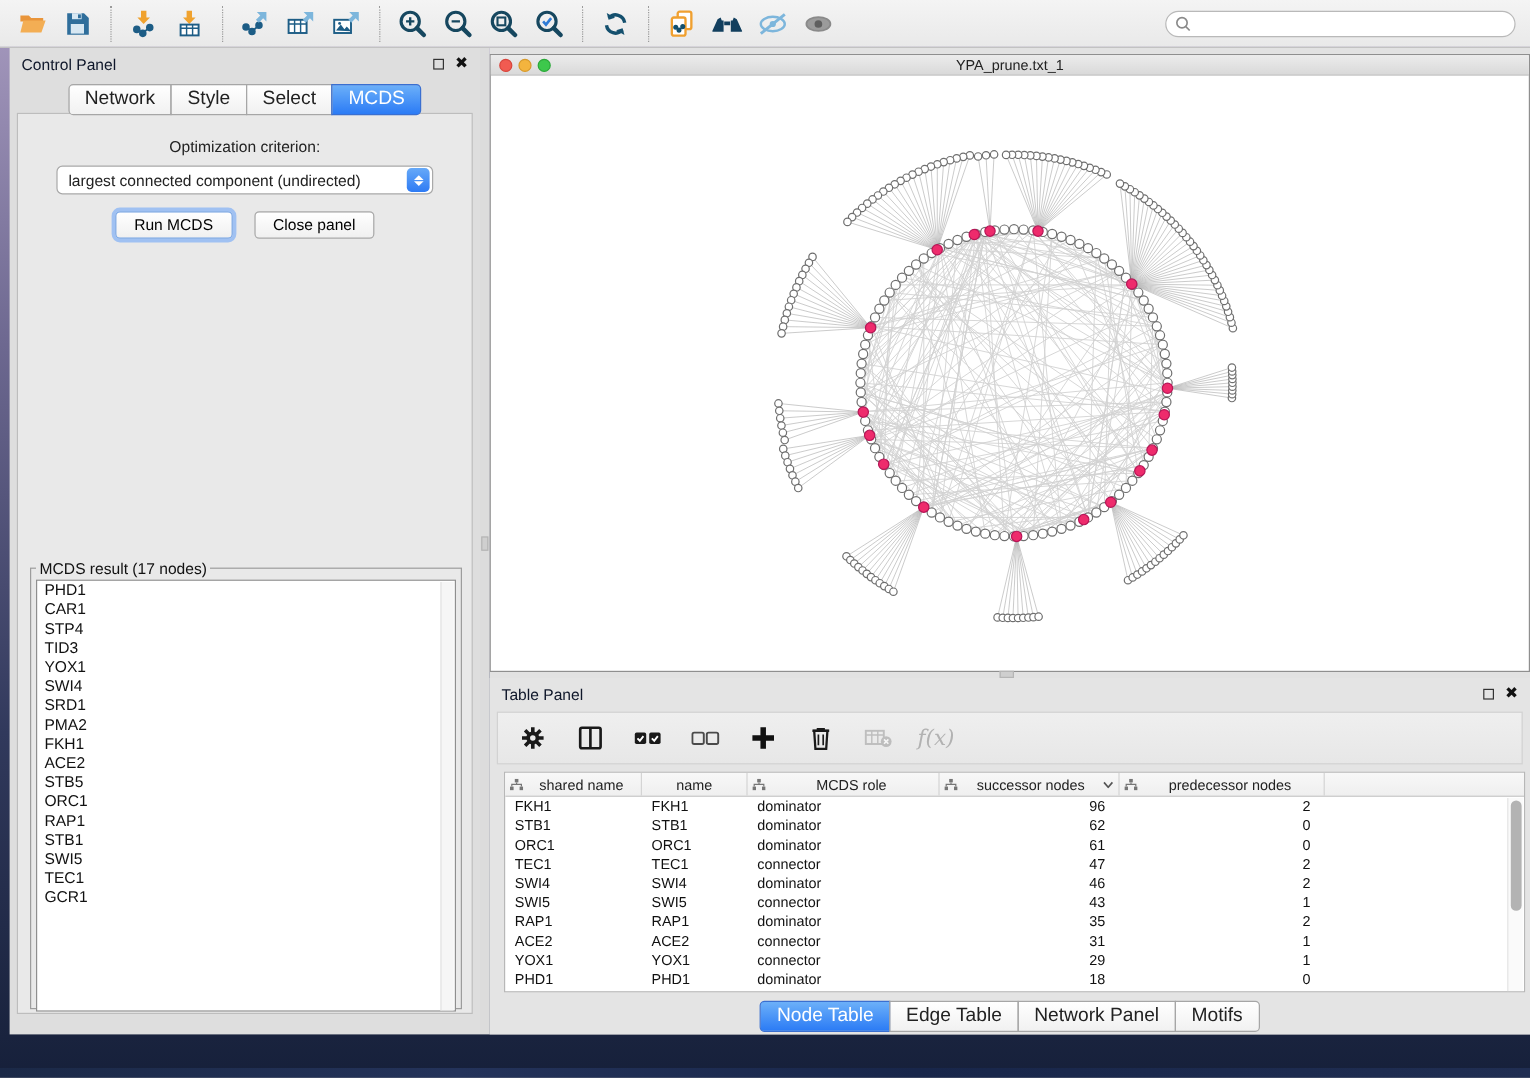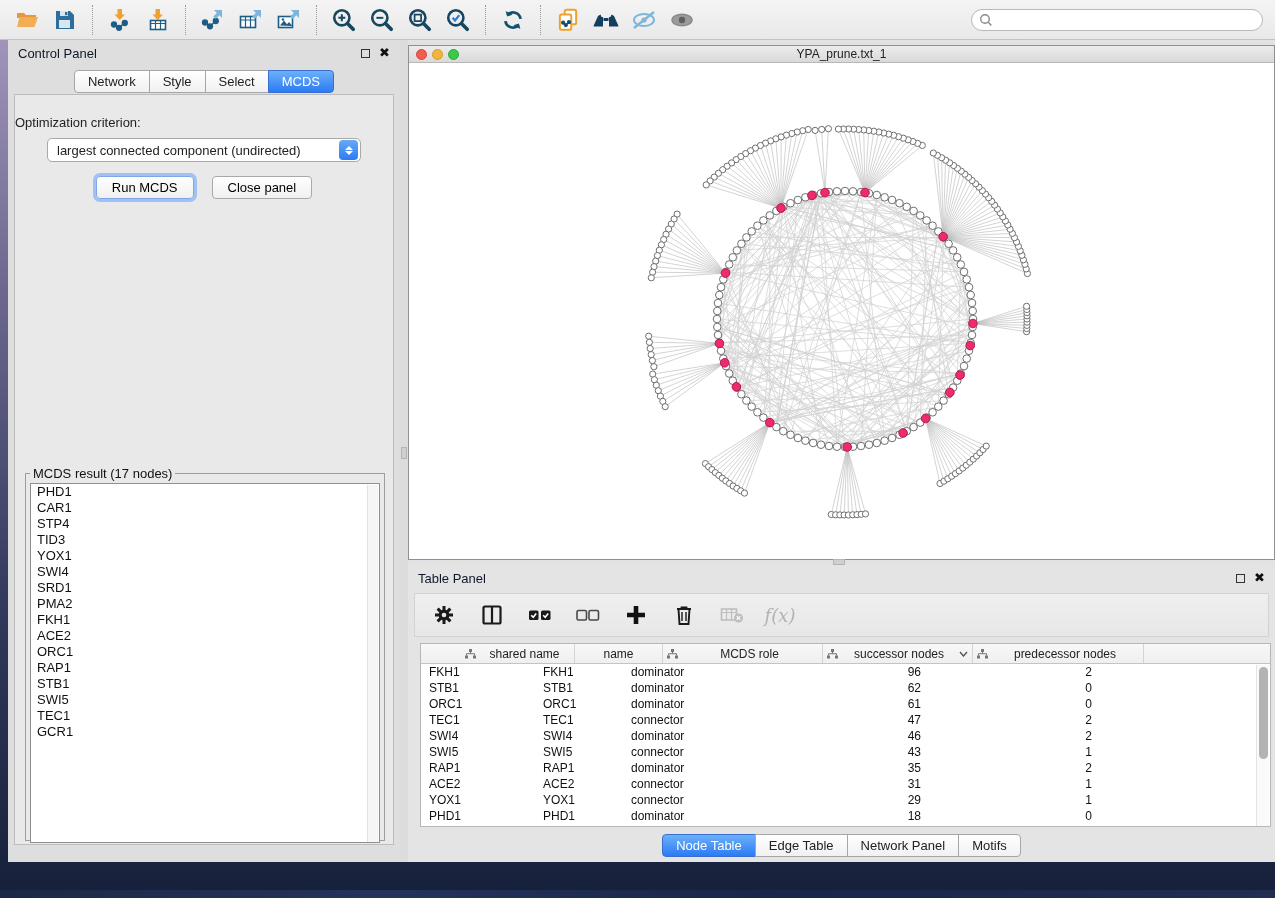--- a/index.html
+++ b/index.html
@@ -24,27 +24,27 @@
 
   
   #control-panel { position:absolute; left:8px; top:40px; width:392px; height:822px; background:#dedede; }
   .panel-header { height:26px; display:flex; align-items:center; padding:0 10px; }
   .panel-title { font-size:13px; color:#0f172a; }
   .win-icons { margin-left:auto; display:flex; align-items:center; gap:9px; }
   .float-icon { width:9px; height:9px; border:1.5px solid #333; background:transparent; }
   .close-icon { font-size:13px; font-weight:bold; color:#111; line-height:10px; }
   #cp-tabs { position:absolute; left:0; top:30px; width:392px; display:flex; justify-content:center; z-index:2; }
   .seg-btn { background:linear-gradient(#ffffff,#f1f1f1); border:1px solid #a6a6a6; margin-left:-1px;
-    padding:3px 13px; font-size:13px; color:#222; white-space:nowrap; }
+    padding:3px 13px; font-size:16px; color:#222; white-space:nowrap; }
   .seg-btn:first-child { border-radius:4px 0 0 4px; margin-left:0; }
   .seg-btn:last-child { border-radius:0 4px 4px 0; }
   .seg-btn.active { background:linear-gradient(#6cb0f9,#2b7bf5); color:#fff; border-color:#3a6fd0; }
   #cp-body { position:absolute; left:6px; top:54px; width:380px; height:751px;
     background:#e9e9e9; border:1px solid #bdbdbd; }
-  #opt-label { text-align:left; margin-top:20px; font-size:13px; }
+  #opt-label { text-align:center; margin-top:20px; font-size:13px; }
   #criterion { margin:8px auto 0; width:314px; height:24px; background:#fff; border:1px solid #a9a9a9;
     border-radius:5px; display:flex; align-items:center; }
   #criterion .sel-text { flex:1; padding-left:9px; font-size:13px; white-space:nowrap; }
   .stepper { width:19px; height:20px; margin-right:2px; border-radius:4px;
     background:linear-gradient(#66a9f8,#2e7bf4); display:flex; flex-direction:column;
     align-items:center; justify-content:center; gap:1px; }
   .stepper .up { width:0; height:0; border-left:4px solid transparent; border-right:4px solid transparent; border-bottom:4px solid #fff; }
   .stepper .dn { width:0; height:0; border-left:4px solid transparent; border-right:4px solid transparent; border-top:4px solid #fff; }
   #cp-buttons { display:flex; justify-content:center; gap:18px; margin-top:14px; }
   .mac-btn { background:linear-gradient(#ffffff,#f0f0f0); border:1px solid #a9a9a9; border-radius:4px;
@@ -298,20 +298,21 @@
         <div class="mcds-item">PHD1</div>
             <div class="mcds-item">CAR1</div>
             <div class="mcds-item">STP4</div>
             <div class="mcds-item">TID3</div>
             <div class="mcds-item">YOX1</div>
             <div class="mcds-item">SWI4</div>
             <div class="mcds-item">SRD1</div>
             <div class="mcds-item">PMA2</div>
             <div class="mcds-item">FKH1</div>
             <div class="mcds-item">ACE2</div>
+            <div class="mcds-item">STB5</div>
             <div class="mcds-item">ORC1</div>
             <div class="mcds-item">RAP1</div>
             <div class="mcds-item">STB1</div>
             <div class="mcds-item">SWI5</div>
             <div class="mcds-item">TEC1</div>
             <div class="mcds-item">GCR1</div>
           </div>
       </fieldset>
     </div>
   </div>
@@ -1042,21 +1043,21 @@
             <circle cx="18.5" cy="12" r="4.5" fill="#9a9a9a"></circle>
             <path d="M16.7 10.2l3.6 3.6M20.3 10.2l-3.6 3.6" stroke="#fff" stroke-width="1.4"></path>
           </svg>
       </span>
       <span class="tp-icon">
           <span class="fx-label">f(x)</span>
         </span>
     </div>
     <div id="table-wrap">
       <div id="thead">
-          <div class="th" style="width: 114px; margin-left: 40px;">
+          <div class="th" style="width: 114px;">
             <span style="display:flex">
               <svg width="11" height="10" viewBox="0 0 11 10" style="margin-right:3px;flex:none">
                 <rect x="4" y="0" width="3" height="3" fill="#767676"></rect>
                 <rect x="0" y="6.5" width="3" height="3" fill="#767676"></rect>
                 <rect x="8" y="6.5" width="3" height="3" fill="#767676"></rect>
                 <path d="M5.5 3v1.7M1.5 6.5V4.7h8v1.8" stroke="#767676" fill="none"></path>
               </svg>
             </span>
             <span class="lbl">shared name</span>
           </div>

